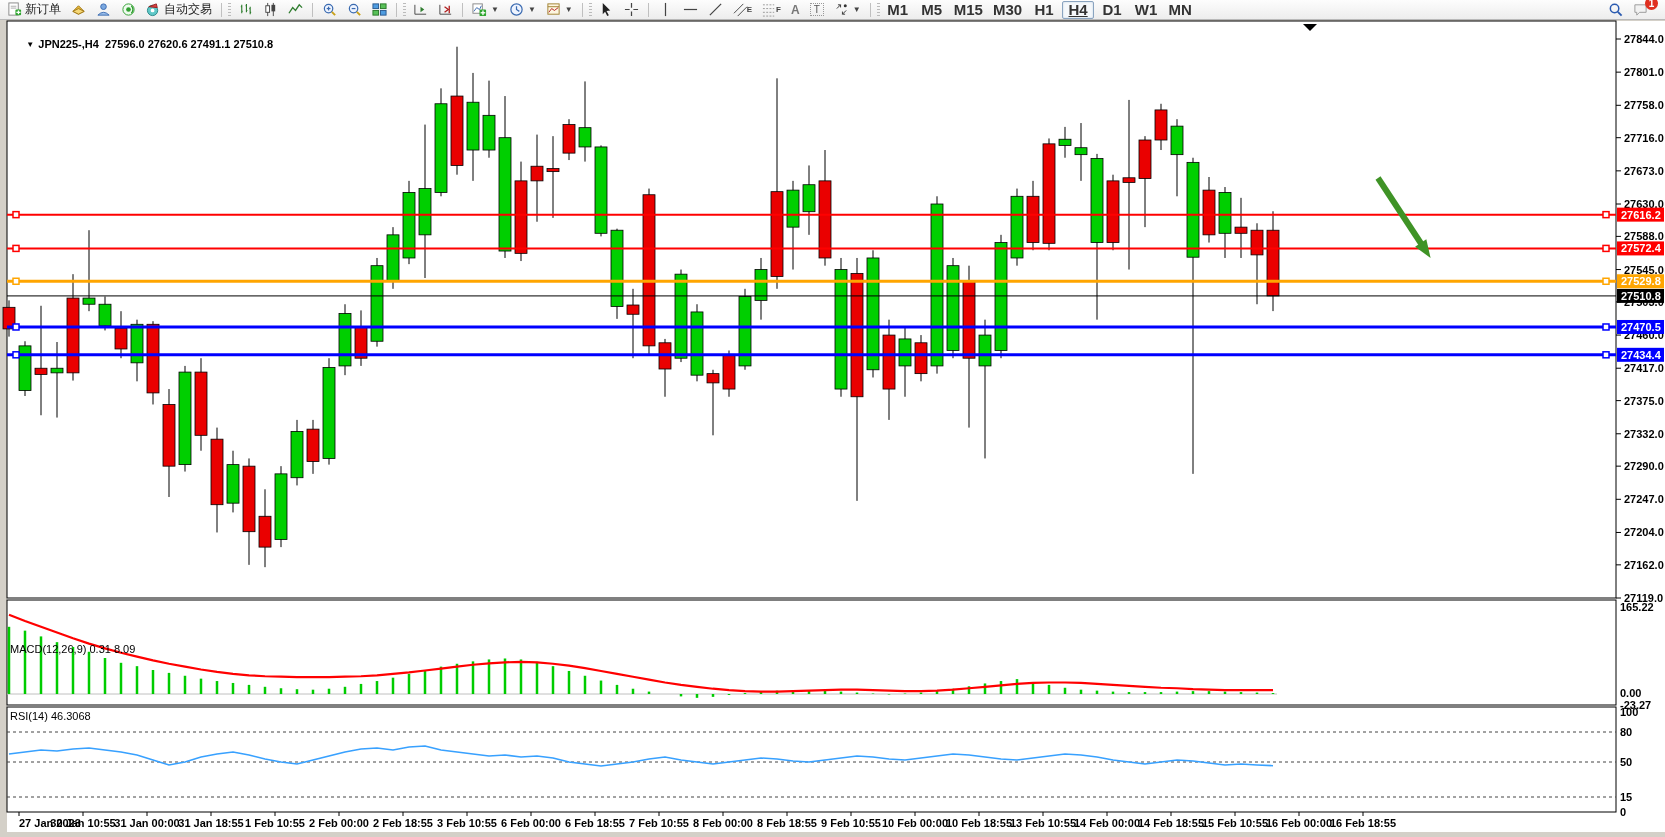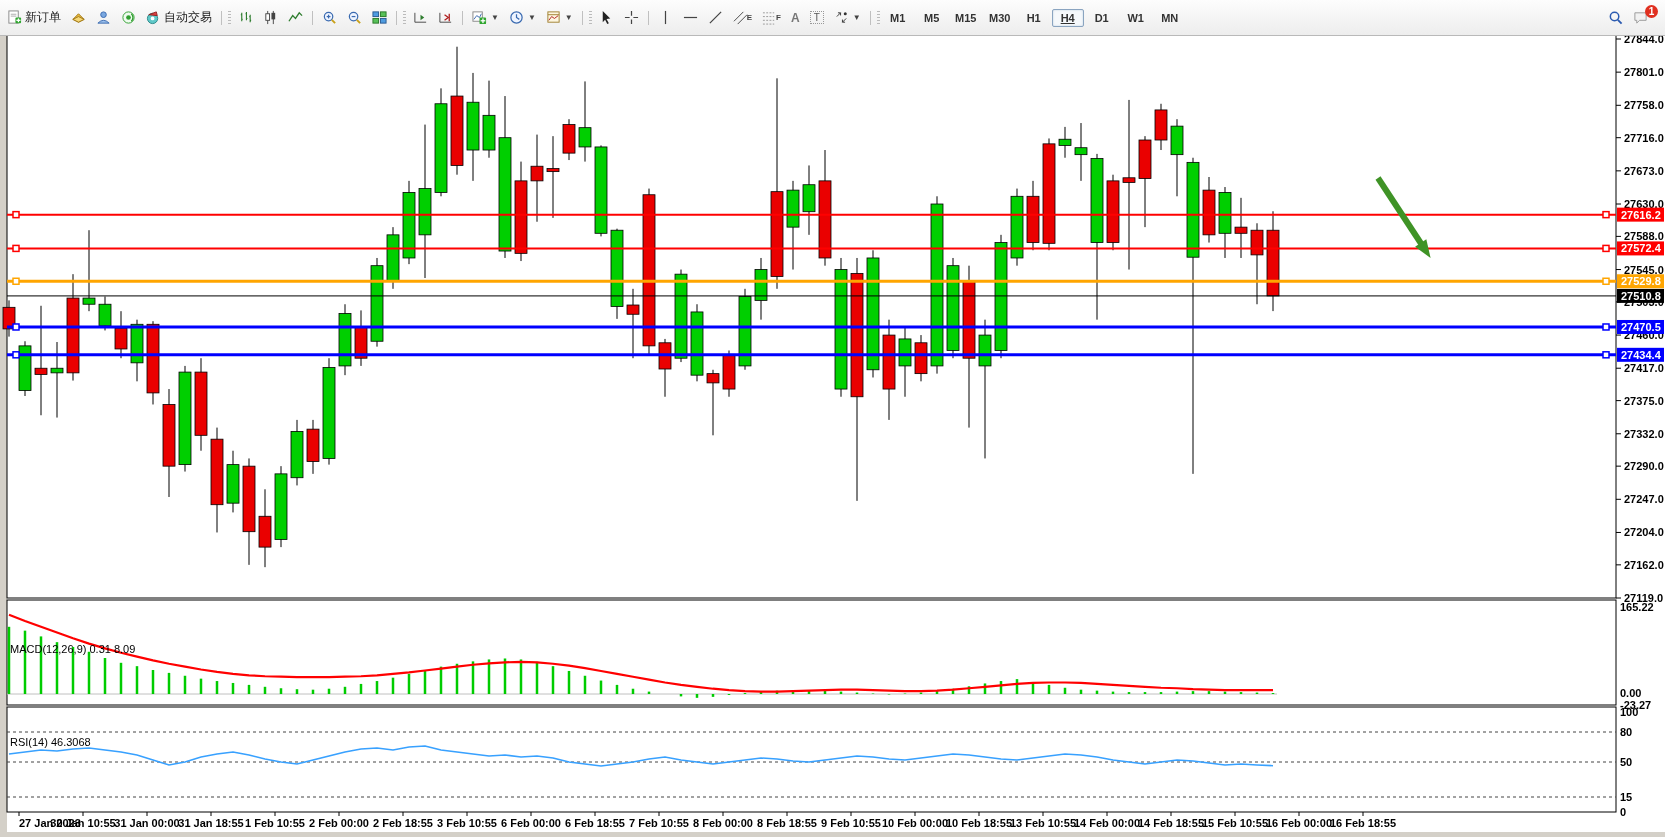--- a/index.html
+++ b/index.html
@@ -1,29 +1,29 @@
 <!DOCTYPE html>
 <html><head>
 <meta charset="utf-8">
 <style>
   html,body{margin:0;padding:0;background:#c8c8c8;}
   .screen{position:relative;width:1665px;height:837px;background:#ffffff;
     font-family:"Liberation Sans",sans-serif;overflow:hidden;}
   
-  .toolbar{position:absolute;left:0;top:0;width:1665px;height:36px;
+  .toolbar{position:absolute;left:0;top:0;width:1665px;height:20px;
     background:linear-gradient(#fdfdfd,#ededed);border-bottom:1px solid #b9b9b9;
     display:flex;align-items:center;padding:0 2px;box-sizing:border-box;z-index:5;}
   .tbtn{display:flex;align-items:center;gap:3px;height:18px;padding:0 4px;
     font-size:12px;color:#222;cursor:default;border:1px solid transparent;border-radius:2px;}
   .tsep{width:1px;height:14px;background:#c0c0c0;margin:0 4px;}
   .dots{width:3px;height:14px;margin:0 2px;
     background:repeating-linear-gradient(#bbb 0 1px,transparent 1px 3px);}
   .tficon{width:15px;height:15px;display:block;}
   .caret{font-size:8px;color:#444;margin-left:1px;}
-  .tfbtn{min-width:24px;text-align:center;font-size:11px;font-weight:bold;color:#333;
+  .tfbtn{min-width:24px;text-align:center;font-size:15px;font-weight:bold;color:#333;
     padding:1px 3px;height:14px;line-height:14px;border:1px solid transparent;border-radius:2px;}
   .tfbtn.active{border:1px solid #8aa4c0;background:#f5f8fb;box-shadow:inset 0 0 2px #bcd;text-decoration:underline;}
   .glyphbtn{font-size:11px;font-weight:bold;color:#444;}
   .right-group{margin-left:auto;display:flex;align-items:center;}
   .badge{position:absolute;top:-4px;right:-6px;background:#e03020;color:#fff;
     border-radius:50%;width:13px;height:13px;font-size:10px;line-height:13px;
     text-align:center;font-weight:bold;}
   
   .chartwrap{position:absolute;left:0;top:20px;width:1665px;height:817px;background:#d4d0c8;}
   svg text{font-family:"Liberation Sans",sans-serif;}
@@ -621,16 +621,19 @@
         <line x1="1171" y1="812" x2="1171" y2="816" stroke="#000"></line>
         <text x="1171" y="827" font-size="11" font-weight="bold" fill="#000" text-anchor="middle">14 Feb 18:55</text>
         <line x1="1235" y1="812" x2="1235" y2="816" stroke="#000"></line>
         <text x="1235" y="827" font-size="11" font-weight="bold" fill="#000" text-anchor="middle">15 Feb 10:55</text>
         <line x1="1299" y1="812" x2="1299" y2="816" stroke="#000"></line>
         <text x="1299" y="827" font-size="11" font-weight="bold" fill="#000" text-anchor="middle">16 Feb 00:00</text>
         <line x1="1363" y1="812" x2="1363" y2="816" stroke="#000"></line>
         <text x="1363" y="827" font-size="11" font-weight="bold" fill="#000" text-anchor="middle">16 Feb 18:55</text>
       </svg>
 
+    <div class="ovl title-ovl">
+      <span class="tri">▼</span><span>JPN225-,H4</span>&nbsp;&nbsp;<span>27596.0 27620.6 27491.1 27510.8</span>
+    </div>
     <div class="ovl ind-ovl" style="left:10px;top:583px;margin-top:40px;">MACD(12,26,9) 0.31 8.09</div>
-    <div class="ovl ind-ovl" style="left:10px;top:690px;margin-top:26px;">RSI(14) 46.3068</div>
+    <div class="ovl ind-ovl" style="left:10px;top:690px;">RSI(14) 46.3068</div>
   </div>
 </div>
 
 </body></html>

